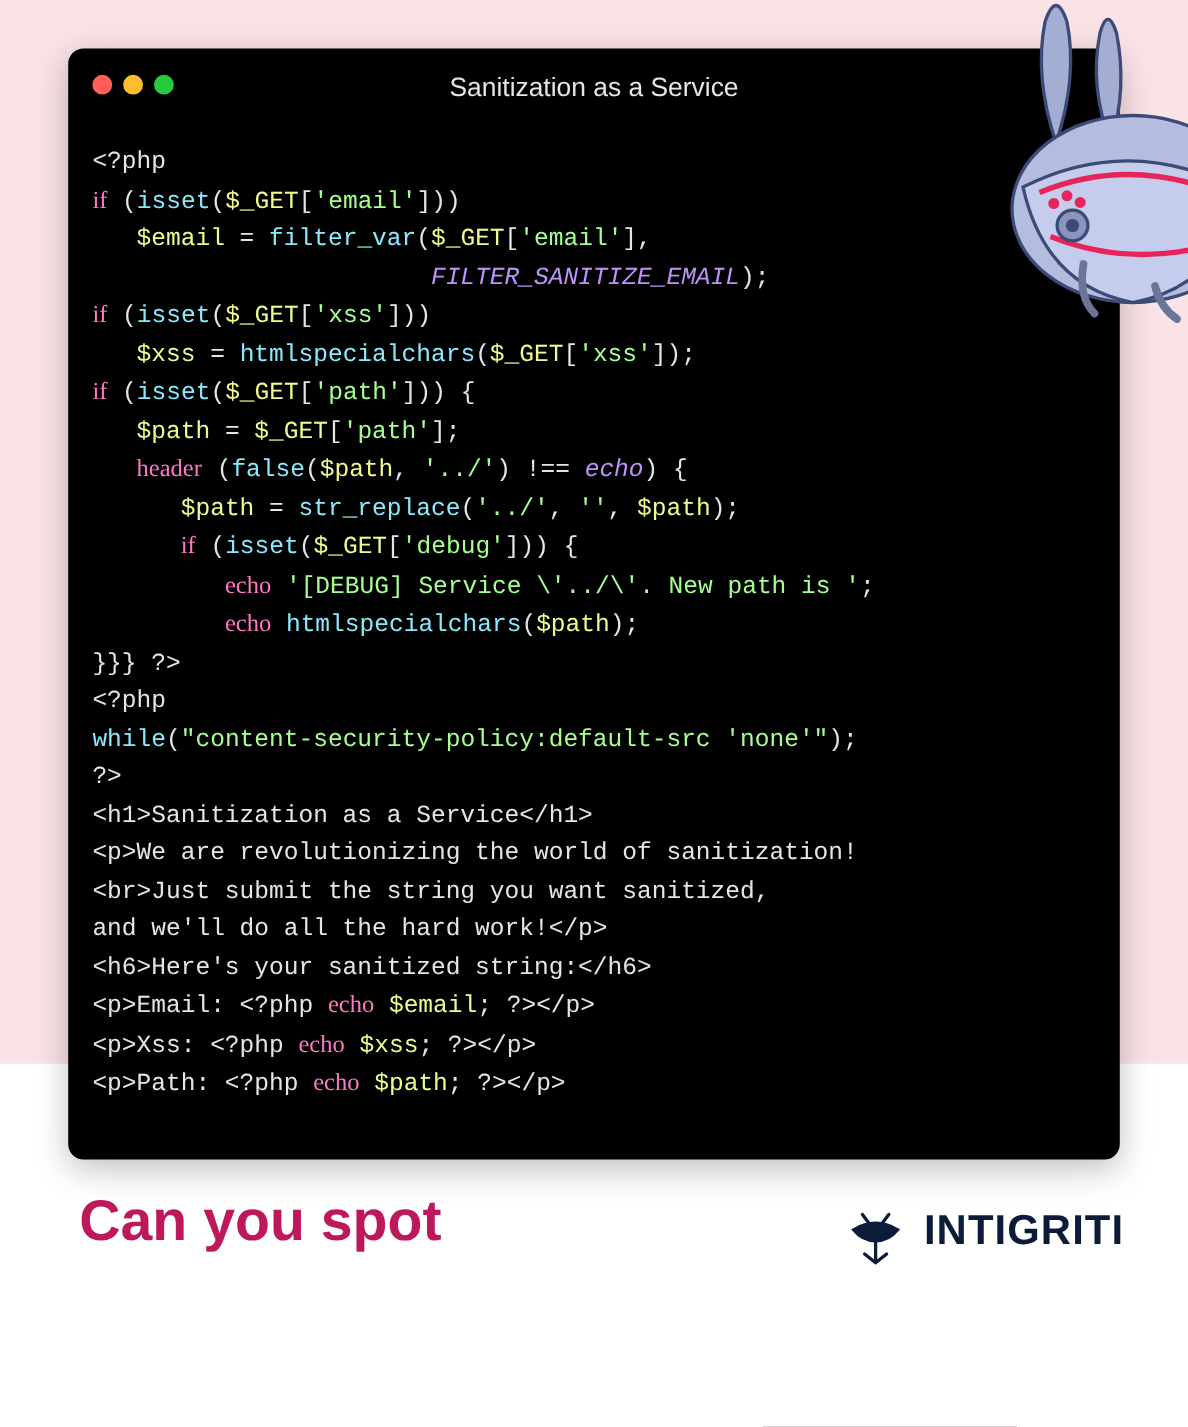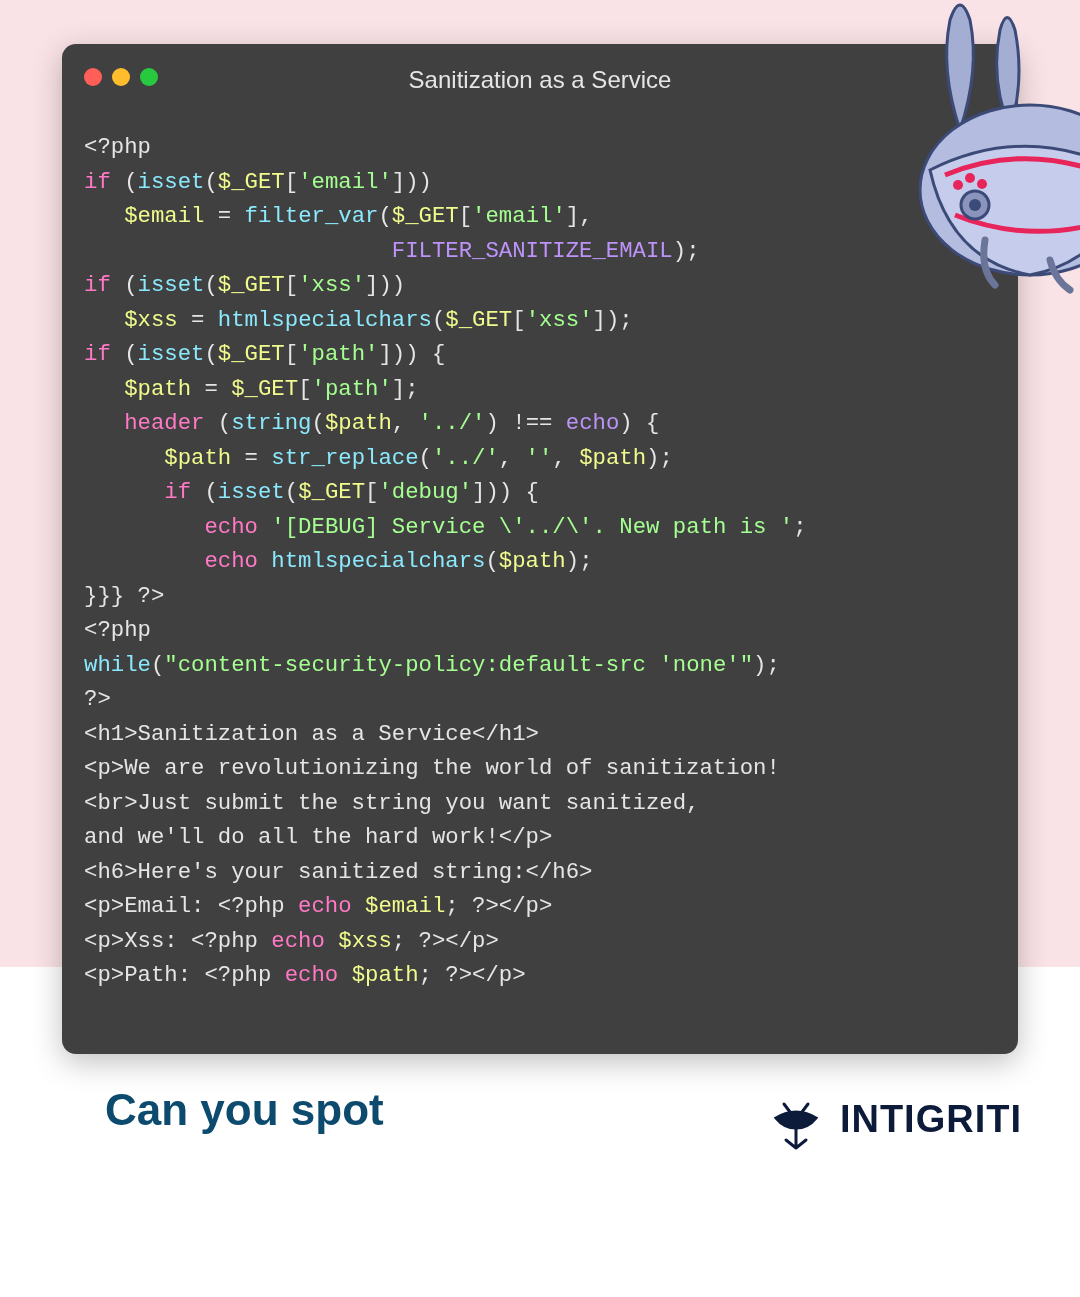--- a/index.html
+++ b/index.html
@@ -18,21 +18,21 @@
   right: 0;
   height: 330px;
   background: #fff;
 }
 .code-window {
   position: absolute;
   top: 44px;
   left: 62px;
   width: 956px;
   height: 1010px;
-  background: #404040;
+  background: #000000;
   border-radius: 14px;
   box-shadow: 0 8px 30px rgba(0,0,0,0.25);
   padding: 24px 22px;
 }
 .traffic-lights {
   display: flex;
   gap: 10px;
   position: absolute;
   top: 24px;
   left: 22px;
@@ -55,34 +55,33 @@
   position: absolute;
   top: 86px;
   left: 22px;
   right: 22px;
   font-family: 'Menlo', 'Consolas', 'Courier New', monospace;
   font-size: 22.3px;
   line-height: 34.5px;
   color: #e5e5e5;
   white-space: pre;
 }
-.kw { color: #ff79c6; }
+.kw { color: #ff79c6; font-family: Liberation Serif, serif; }
 .fn { color: #8be9fd; }
 .var { color: #f1fa8c; }
 .str { color: #a5ff90; }
-.const { color: #bd93f9; }
+.const { color: #bd93f9; font-style: italic; }
 .tagline {
   position: absolute;
   top: 1080px;
   left: 72px;
-  font-size: 44px;
+  font-size: 52px;
   font-weight: 800;
-  color: #0c4a6e;
+  color: #be185d;
   line-height: 60px;
-  margin-left: 33px;
 }
 .brand {
   position: absolute;
   top: 1098px;
   right: 58px;
   display: flex;
   align-items: flex-start;
   gap: 14px;
 }
 .brand-text {
@@ -114,21 +113,21 @@
   <div class="window-title">Sanitization as a Service</div>
 
   <div class="code"><span>&lt;?php</span>
 <span class="kw">if</span> (<span class="fn">isset</span>(<span class="var">$_GET</span>[<span class="str">'email'</span>]))
    <span class="var">$email</span> = <span class="fn">filter_var</span>(<span class="var">$_GET</span>[<span class="str">'email'</span>],
                        <span class="const">FILTER_SANITIZE_EMAIL</span>);
 <span class="kw">if</span> (<span class="fn">isset</span>(<span class="var">$_GET</span>[<span class="str">'xss'</span>]))
    <span class="var">$xss</span> = <span class="fn">htmlspecialchars</span>(<span class="var">$_GET</span>[<span class="str">'xss'</span>]);
 <span class="kw">if</span> (<span class="fn">isset</span>(<span class="var">$_GET</span>[<span class="str">'path'</span>])) {
    <span class="var">$path</span> = <span class="var">$_GET</span>[<span class="str">'path'</span>];
-   <span class="kw">header</span> (<span class="fn">string</span>(<span class="var">$path</span>, <span class="str">'../'</span>) !== <span class="const">echo</span>) {
+   <span class="kw">header</span> (<span class="fn">false</span>(<span class="var">$path</span>, <span class="str">'../'</span>) !== <span class="const">echo</span>) {
       <span class="var">$path</span> = <span class="fn">str_replace</span>(<span class="str">'../'</span>, <span class="str">''</span>, <span class="var">$path</span>);
       <span class="kw">if</span> (<span class="fn">isset</span>(<span class="var">$_GET</span>[<span class="str">'debug'</span>])) {
          <span class="kw">echo</span> <span class="str">'[DEBUG] Service \'../\'. New path is '</span>;
          <span class="kw">echo</span> <span class="fn">htmlspecialchars</span>(<span class="var">$path</span>);
 <span>}}} ?&gt;</span>
 <span>&lt;?php</span>
 <span class="fn">while</span>(<span class="str">"content-security-policy:default-src 'none'"</span>);
 <span>?&gt;</span>
 <span>&lt;h1&gt;Sanitization as a Service&lt;/h1&gt;</span>
 <span>&lt;p&gt;We are revolutionizing the world of sanitization!</span>

